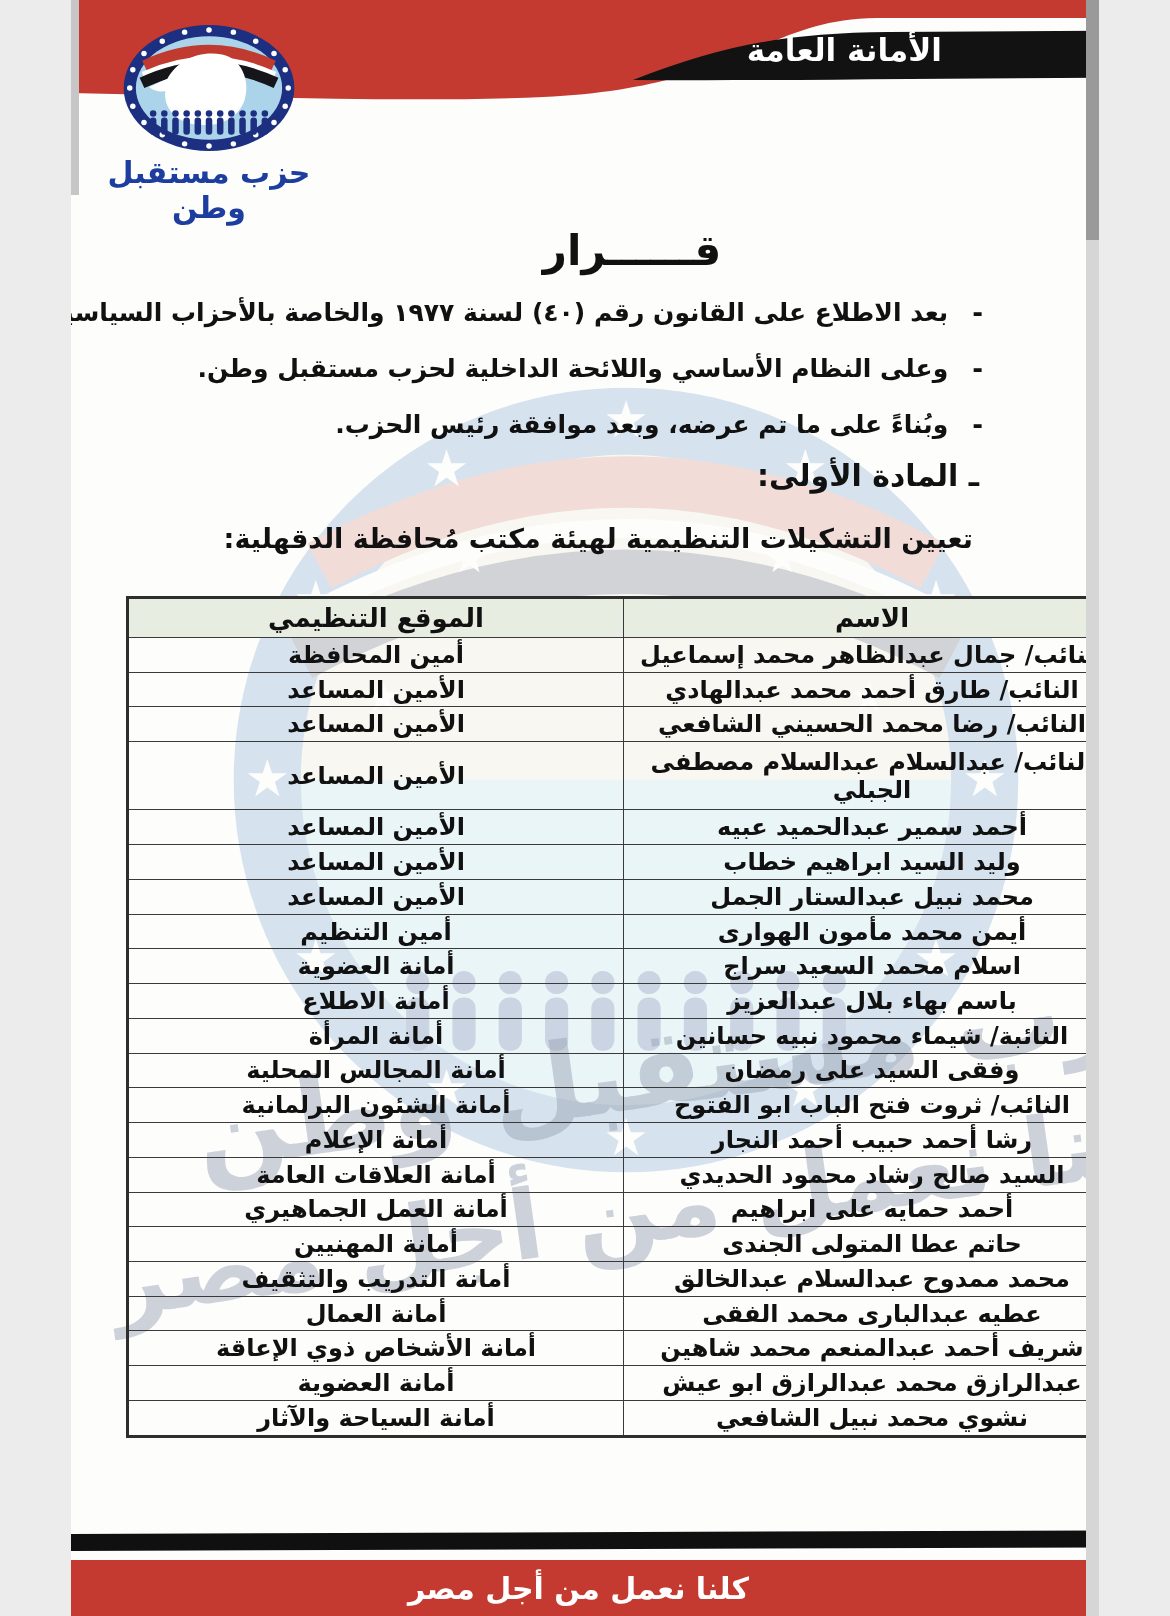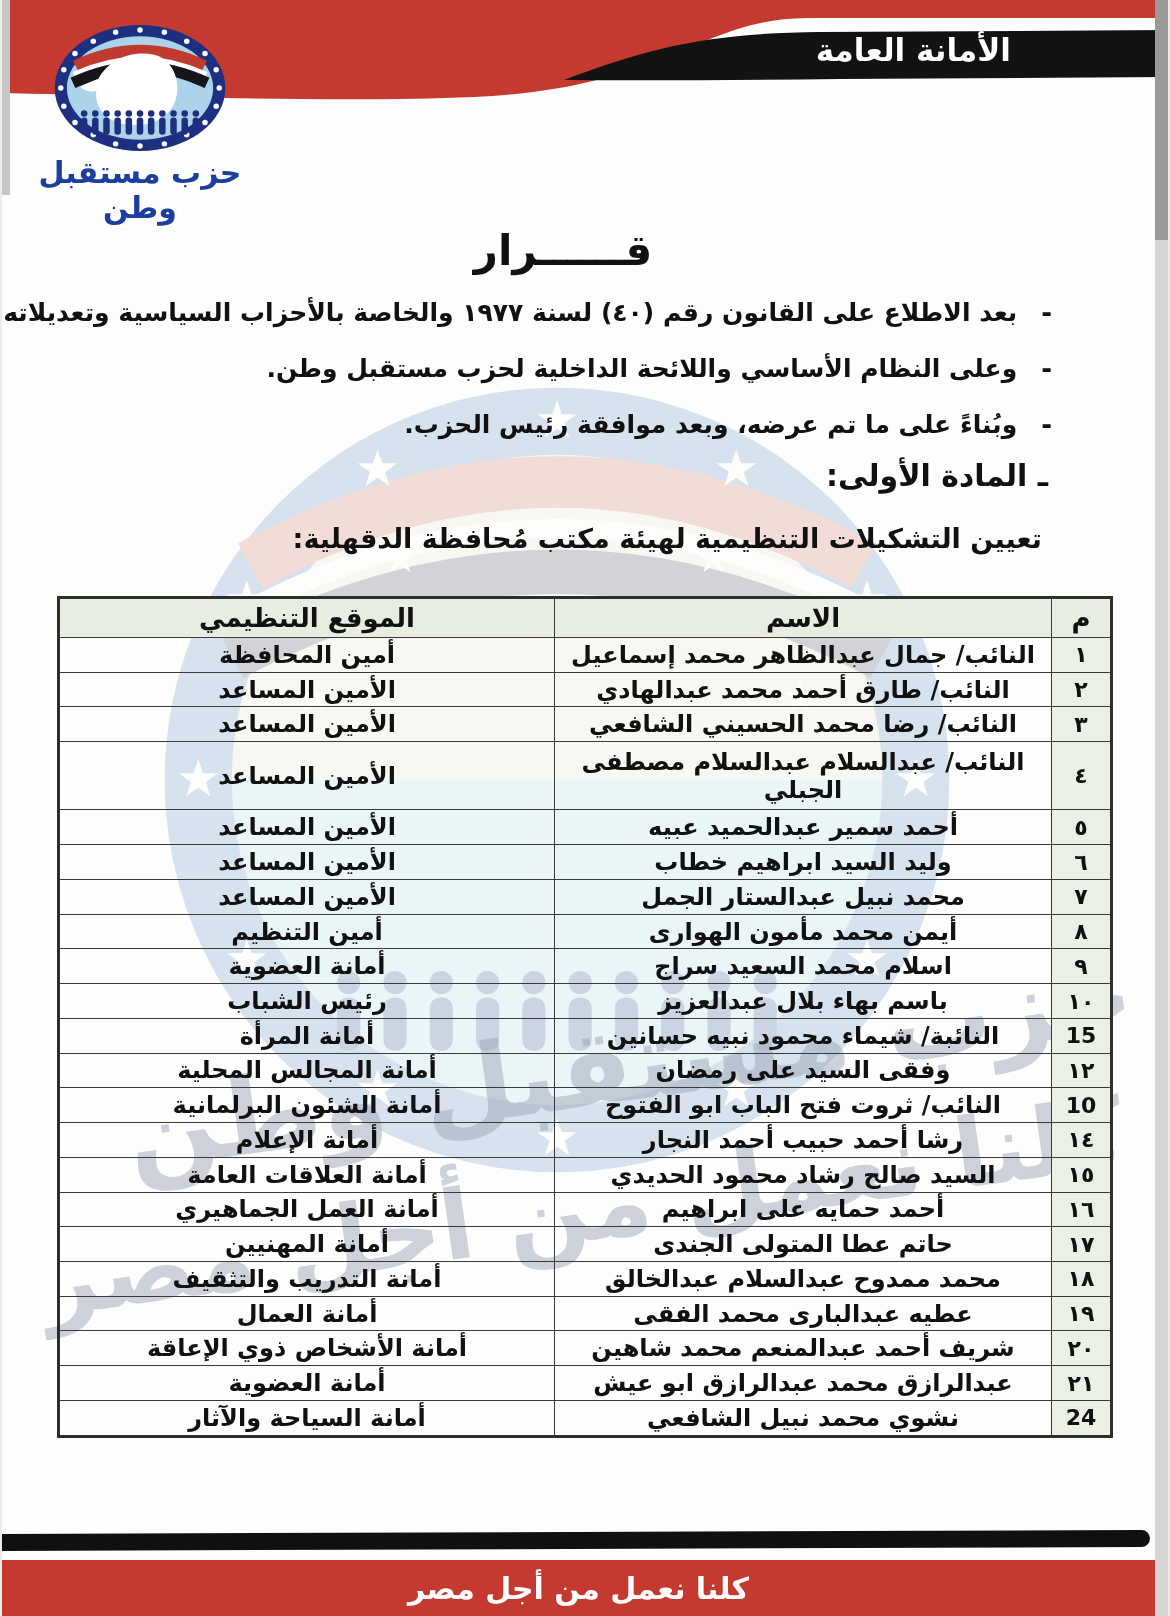--- a/index.html
+++ b/index.html
@@ -1,17 +1,17 @@
 <!DOCTYPE html>
 <html lang="ar"><head>
 <meta charset="utf-8">
 <style>
   html,body{margin:0;padding:0;background:#ececec;}
   .page{
-    position:relative;width:1166px;height:1616px;margin:0 auto;
+    position:relative;width:1028px;height:1616px;margin:0 auto;
     background:#fdfdfc;overflow:hidden;
     font-family:"DejaVu Sans",sans-serif;font-weight:bold;color:#111;
   }
   
   .header-svg{position:absolute;top:0;left:0;z-index:1;display:block;}
   .secretariat-label{
     position:absolute;top:32px;right:157px;z-index:2;
     color:#fff;font-size:31px;white-space:nowrap;
   }
   .logo{position:absolute;top:24px;left:12px;width:252px;text-align:center;z-index:2;}
@@ -270,21 +270,21 @@
       <td class="col-pos">أمين التنظيم</td>
     </tr>
         <tr class="roster-row">
       <td class="col-idx">٩</td>
       <td class="col-name">اسلام محمد السعيد سراج</td>
       <td class="col-pos">أمانة العضوية</td>
     </tr>
         <tr class="roster-row">
       <td class="col-idx">١٠</td>
       <td class="col-name">باسم بهاء بلال عبدالعزيز</td>
-      <td class="col-pos">رئيس الشباب</td>
+      <td class="col-pos">أمانة الاطلاع</td>
     </tr>
         <tr class="roster-row">
       <td class="col-idx">15</td>
       <td class="col-name">النائبة/ شيماء محمود نبيه حسانين</td>
       <td class="col-pos">أمانة المرأة</td>
     </tr>
         <tr class="roster-row">
       <td class="col-idx">١٢</td>
       <td class="col-name">وفقى السيد على رمضان</td>
       <td class="col-pos">أمانة المجالس المحلية</td>

